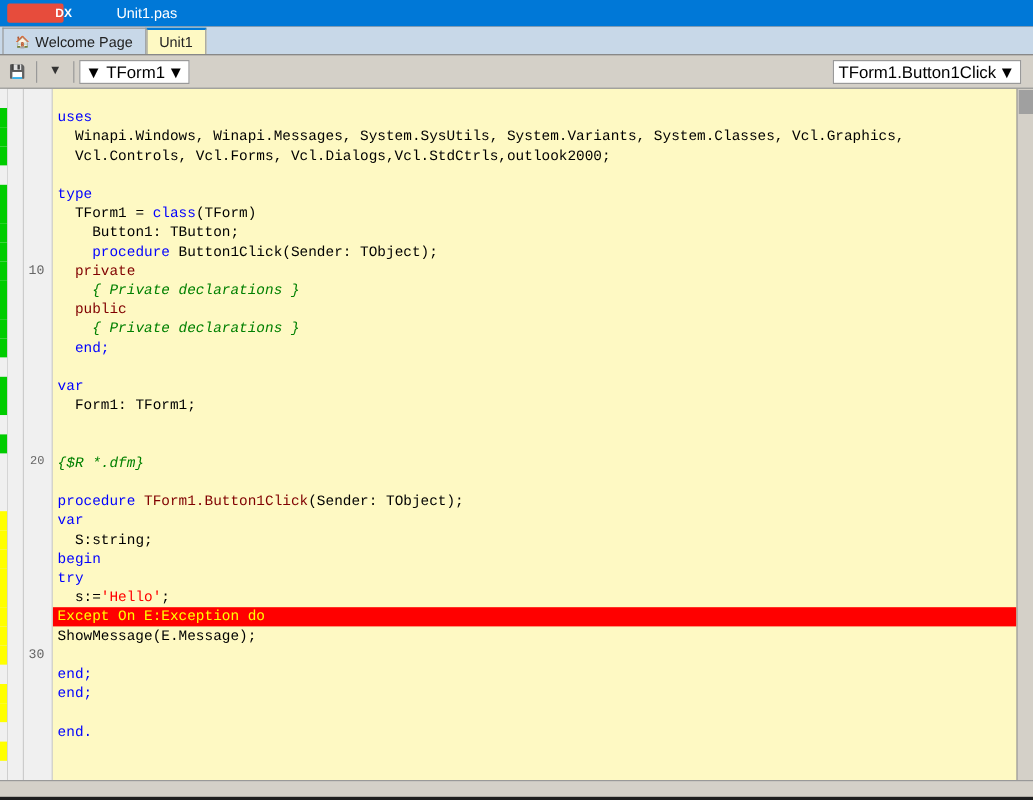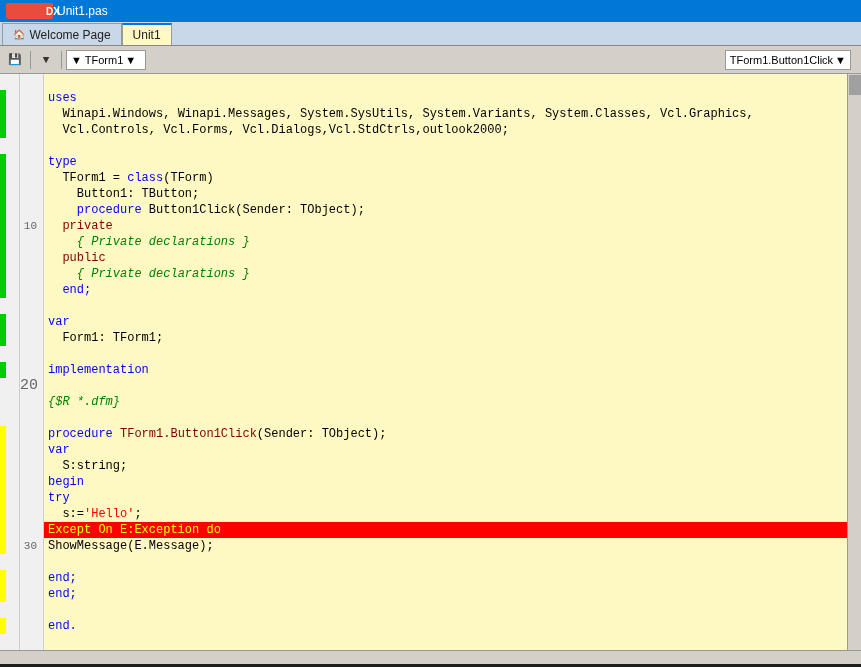--- a/index.html
+++ b/index.html
@@ -15,21 +15,21 @@
       gap: 4px;
     }
     #title-bar .dx-icon {
       width: 16px; height: 16px;
       background: #e74c3c;
       border-radius: 2px;
       display: flex; align-items: center; justify-content: center;
       color: white; font-size: 10px; font-weight: bold; font-family: sans-serif; padding-left: 47px;
     }
     #title-bar .title-text {
-      color: white; font-size: 12px; font-family: 'Segoe UI', sans-serif;
+      color: white; font-size: 12px; font-family: 'Segoe UI', sans-serif; margin-left: 40px;
     }
 
     
     #tab-bar {
       background: #c8d8e8;
       height: 24px;
       display: flex;
       align-items: flex-end;
       padding: 0 2px;
       border-bottom: 1px solid #888;
@@ -62,21 +62,21 @@
     .toolbar-btn {
       width: 22px; height: 22px;
       background: #d4d0c8;
       border: 1px solid transparent;
       display: flex; align-items: center; justify-content: center;
       cursor: pointer; font-size: 11px; color: #333;
     }
     .toolbar-sep { width: 1px; height: 18px; background: #999; margin: 0 2px; }
     .toolbar-dropdown {
       height: 20px; display: flex; align-items: center; background: white;
-      border: 1px solid #999; padding: 0 4px; font-size: 11px; font-family: 'Segoe UI', sans-serif;
+      border: 1px solid #999; padding: 0 4px; font-size: 14px; font-family: 'Segoe UI', sans-serif;
       min-width: 80px; cursor: pointer; gap: 2px;
     }
 
     
     #line-numbers {
       width: 24px;
       background: #f0f0f0;
       color: #666;
       font-size: 11px;
       text-align: right;
@@ -218,21 +218,21 @@
       <div class="line-num" style="height: 16px; line-height: 16px; font-size: 11px; color: rgb(102, 102, 102); text-align: right; padding-right: 3px;">10</div>
       <div class="line-num" style="height: 16px; line-height: 16px; font-size: 11px; color: rgb(102, 102, 102); text-align: right; padding-right: 3px;"></div>
       <div class="line-num" style="height: 16px; line-height: 16px; font-size: 11px; color: rgb(102, 102, 102); text-align: right; padding-right: 3px;"></div>
       <div class="line-num" style="height: 16px; line-height: 16px; font-size: 11px; color: rgb(102, 102, 102); text-align: right; padding-right: 3px;"></div>
       <div class="line-num" style="height: 16px; line-height: 16px; font-size: 11px; color: rgb(102, 102, 102); text-align: right; padding-right: 3px;"></div>
       <div class="line-num" style="height: 16px; line-height: 16px; font-size: 11px; color: rgb(102, 102, 102); text-align: right; padding-right: 3px;"></div>
       <div class="line-num" style="height: 16px; line-height: 16px; font-size: 11px; color: rgb(102, 102, 102); text-align: right; padding-right: 3px;"></div>
       <div class="line-num" style="height: 16px; line-height: 16px; font-size: 11px; color: rgb(102, 102, 102); text-align: right; padding-right: 3px;"></div>
       <div class="line-num" style="height: 16px; line-height: 16px; font-size: 11px; color: rgb(102, 102, 102); text-align: right; padding-right: 3px;"></div>
       <div class="line-num" style="height: 16px; line-height: 16px; font-size: 11px; color: rgb(102, 102, 102); text-align: right; padding-right: 3px;"></div>
-      <div class="line-num" style="height: 16px; line-height: 16px; font-size: 15px; color: rgb(102, 102, 102); text-align: right; padding-right: 3px;">20</div>
+      <div class="line-num" style="height: 16px; line-height: 16px; font-size: 10px; color: rgb(102, 102, 102); text-align: right; padding-right: 3px;">20</div>
       <div class="line-num" style="height: 16px; line-height: 16px; font-size: 11px; color: rgb(102, 102, 102); text-align: right; padding-right: 3px;"></div>
       <div class="line-num" style="height: 16px; line-height: 16px; font-size: 11px; color: rgb(102, 102, 102); text-align: right; padding-right: 3px;"></div>
       <div class="line-num" style="height: 16px; line-height: 16px; font-size: 11px; color: rgb(102, 102, 102); text-align: right; padding-right: 3px;"></div>
       <div class="line-num" style="height: 16px; line-height: 16px; font-size: 11px; color: rgb(102, 102, 102); text-align: right; padding-right: 3px;"></div>
       <div class="line-num" style="height: 16px; line-height: 16px; font-size: 11px; color: rgb(102, 102, 102); text-align: right; padding-right: 3px;"></div>
       <div class="line-num" style="height: 16px; line-height: 16px; font-size: 11px; color: rgb(102, 102, 102); text-align: right; padding-right: 3px;"></div>
       <div class="line-num" style="height: 16px; line-height: 16px; font-size: 11px; color: rgb(102, 102, 102); text-align: right; padding-right: 3px;"></div>
       <div class="line-num" style="height: 16px; line-height: 16px; font-size: 11px; color: rgb(102, 102, 102); text-align: right; padding-right: 3px;"></div>
       <div class="line-num" style="height: 16px; line-height: 16px; font-size: 11px; color: rgb(102, 102, 102); text-align: right; padding-right: 3px;"></div>
       <div class="line-num" style="height: 16px; line-height: 16px; font-size: 11px; color: rgb(102, 102, 102); text-align: right; padding-right: 3px;">30</div>
@@ -256,21 +256,20 @@
       <div class="code-line">    <span class="kw">procedure</span><span class="plain"> Button1Click(Sender: TObject);</span></div>
       <div class="code-line">  <span class="kw2">private</span></div>
       <div class="code-line">    <span class="comment">{ Private declarations }</span></div>
       <div class="code-line">  <span class="kw2">public</span></div>
       <div class="code-line">    <span class="comment">{ Private declarations }</span></div>
       <div class="code-line">  <span class="kw">end;</span></div>
       <div class="code-line"></div>
       <div class="code-line"><span class="kw">var</span></div>
       <div class="code-line">  <span class="plain">Form1: TForm1;</span></div>
       <div class="code-line"></div>
-      <div class="code-line"><span class="kw">implementation</span></div>
       <div class="code-line"></div>
       <div class="code-line"><span class="comment">{$R *.dfm}</span></div>
       <div class="code-line"></div>
       <div class="code-line"><span class="kw">procedure</span> <span class="proc-name">TForm1.Button1Click</span><span class="plain">(Sender: TObject);</span></div>
       <div class="code-line"><span class="kw">var</span></div>
       <div class="code-line">  <span class="plain">S:string;</span></div>
       <div class="code-line"><span class="kw">begin</span></div>
       <div class="code-line"><span class="kw">try</span></div>
       <div class="code-line">  <span class="plain">s:=</span><span class="string">'Hello'</span><span class="plain">;</span></div>
       <div class="code-line" style="background: rgb(255, 0, 0); color: rgb(255, 255, 255);"><span class="highlight-kw">Except On E:Exception do</span></div>

